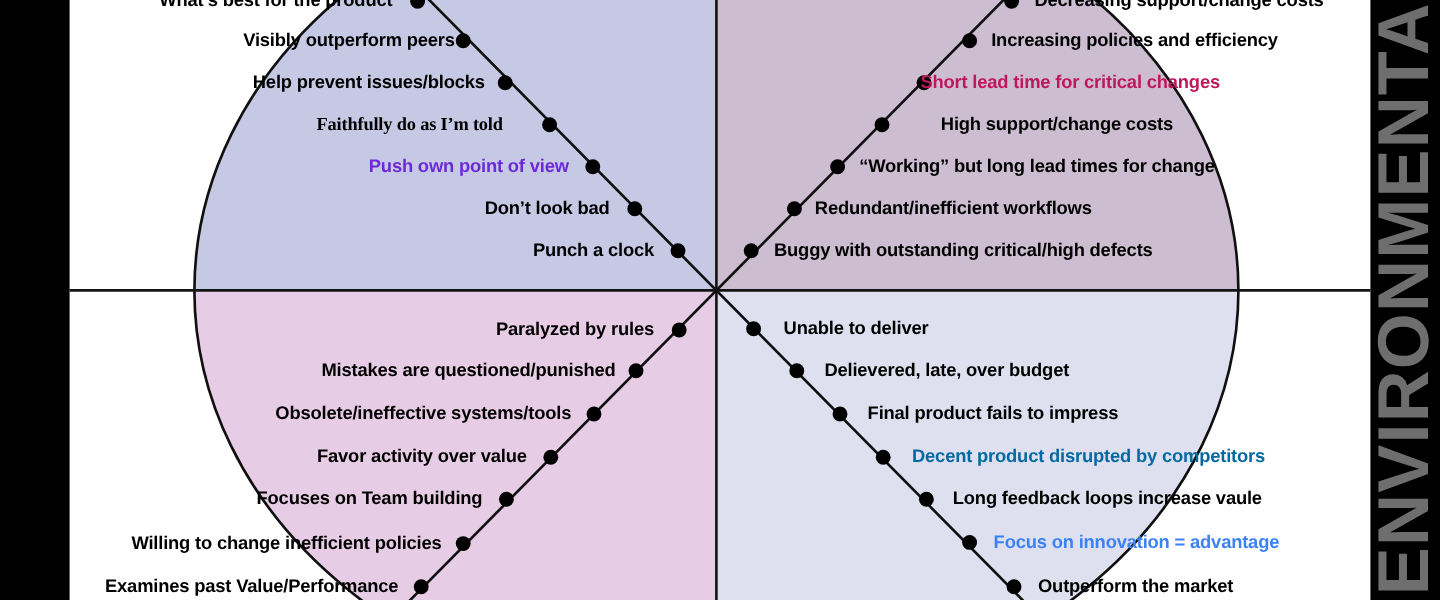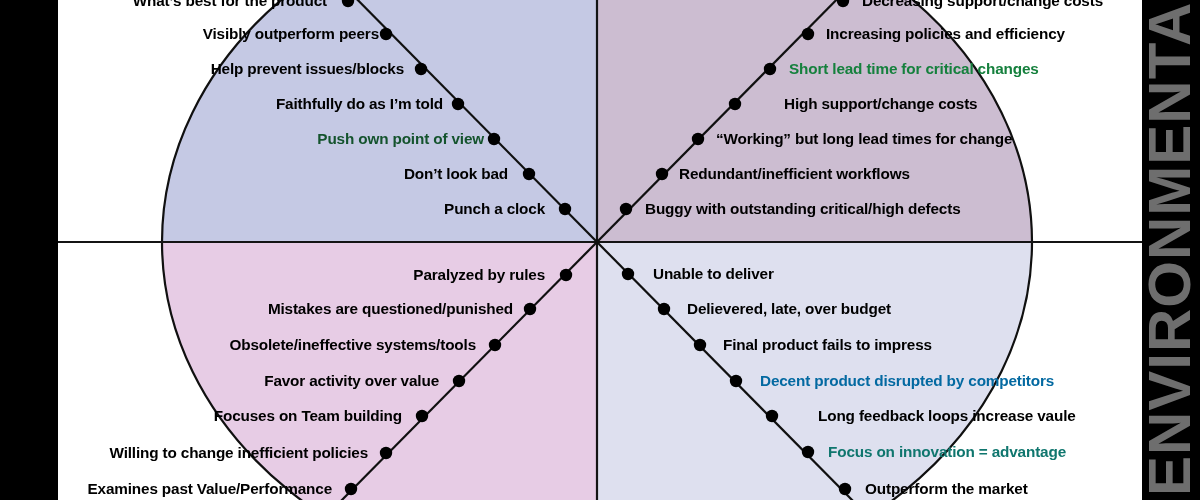--- a/index.html
+++ b/index.html
@@ -132,40 +132,40 @@
         <circle cx="772" cy="416" r="6.2" class="node-dot" fill="#000000"></circle>
         <circle cx="808" cy="452" r="6.2" class="node-dot" fill="#000000"></circle>
         <circle cx="845" cy="489" r="6.2" class="node-dot" fill="#000000"></circle>
       </g>
   </svg>
 
   <div id="labels-layer">
       <div class="item-label right-anchored" style="left: 327px; top: 1px; color: rgb(0, 0, 0);">What’s best for the product</div>
       <div class="item-label right-anchored" style="left: 379px; top: 34px; color: rgb(0, 0, 0);">Visibly outperform peers</div>
       <div class="item-label right-anchored" style="left: 404px; top: 69px; color: rgb(0, 0, 0); padding-left: 29px;">Help prevent issues/blocks</div>
-      <div class="item-label right-anchored" style="left: 443px; top: 104px; color: rgb(0, 0, 0);">Faithfully do as I’m told</div>
-      <div class="item-label right-anchored" style="left: 484px; top: 139px; color: #14532d;">Push own point of view</div>
+      <div class="item-label right-anchored" style="left: 419px; top: 104px; color: rgb(0, 0, 0); font-family: Liberation Serif, serif;">Faithfully do as I’m told</div>
+      <div class="item-label right-anchored" style="left: 474px; top: 139px; color: #6d28d9;">Push own point of view</div>
       <div class="item-label right-anchored" style="left: 508px; top: 174px; color: rgb(0, 0, 0);">Don’t look bad</div>
       <div class="item-label right-anchored" style="left: 545px; top: 209px; color: rgb(0, 0, 0);">Punch a clock</div>
       <div class="item-label left-anchored" style="left: 862px; top: 1px; color: rgb(0, 0, 0);">Decreasing support/change costs</div>
       <div class="item-label left-anchored" style="left: 826px; top: 34px; color: rgb(0, 0, 0);">Increasing policies and efficiency</div>
-      <div class="item-label left-anchored" style="left: 789px; top: 69px; color: #15803d;">Short lead time for critical changes</div>
+      <div class="item-label left-anchored" style="left: 767px; top: 69px; color: #be185d;">Short lead time for critical changes</div>
       <div class="item-label left-anchored" style="left: 756px; top: 104px; color: rgb(0, 0, 0); margin-left: 28px;">High support/change costs</div>
       <div class="item-label left-anchored" style="left: 716px; top: 139px; color: rgb(0, 0, 0);">“Working” but long lead times for change</div>
       <div class="item-label left-anchored" style="left: 679px; top: 174px; color: rgb(0, 0, 0);">Redundant/inefficient workflows</div>
       <div class="item-label left-anchored" style="left: 645px; top: 209px; color: rgb(0, 0, 0);">Buggy with outstanding critical/high defects</div>
       <div class="item-label right-anchored" style="left: 545px; top: 275px; color: rgb(0, 0, 0);">Paralyzed by rules</div>
       <div class="item-label right-anchored" style="left: 513px; top: 309px; color: rgb(0, 0, 0);">Mistakes are questioned/punished</div>
       <div class="item-label right-anchored" style="left: 476px; top: 345px; color: rgb(0, 0, 0);">Obsolete/ineffective systems/tools</div>
       <div class="item-label right-anchored" style="left: 439px; top: 381px; color: rgb(0, 0, 0);">Favor activity over value</div>
       <div class="item-label right-anchored" style="left: 402px; top: 416px; color: rgb(0, 0, 0);">Focuses on Team building</div>
       <div class="item-label right-anchored" style="left: 368px; top: 453px; color: rgb(0, 0, 0);">Willing to change inefficient policies</div>
       <div class="item-label right-anchored" style="left: 332px; top: 489px; color: rgb(0, 0, 0);">Examines past Value/Performance</div>
       <div class="item-label left-anchored" style="left: 653px; top: 274px; color: rgb(0, 0, 0);">Unable to deliver</div>
       <div class="item-label left-anchored" style="left: 687px; top: 309px; color: rgb(0, 0, 0);">Delievered, late, over budget</div>
       <div class="item-label left-anchored" style="left: 723px; top: 345px; color: rgb(0, 0, 0);">Final product fails to impress</div>
       <div class="item-label left-anchored" style="left: 760px; top: 381px; color: #0369a1;">Decent product disrupted by competitors</div>
-      <div class="item-label left-anchored" style="left: 794px; top: 416px; color: rgb(0, 0, 0); margin-left: 24px;">Long feedback loops increase vaule</div>
-      <div class="item-label left-anchored" style="left: 828px; top: 452px; color: #0f766e;">Focus on innovation = advantage</div>
+      <div class="item-label left-anchored" style="left: 794px; top: 416px; color: rgb(0, 0, 0);">Long feedback loops increase vaule</div>
+      <div class="item-label left-anchored" style="left: 828px; top: 452px; color: #3b82f6;">Focus on innovation = advantage</div>
       <div class="item-label left-anchored" style="left: 865px; top: 489px; color: rgb(0, 0, 0);">Outperform the market</div>
     </div>
 
 </div>
 
 </body></html>

